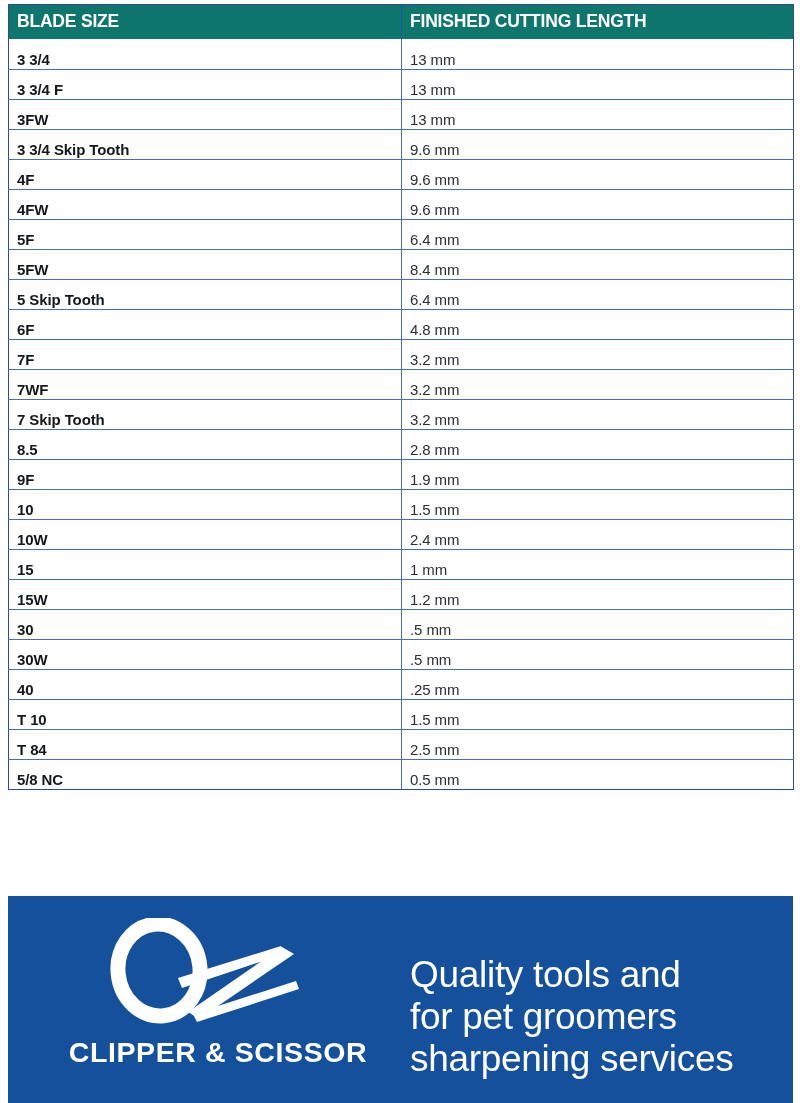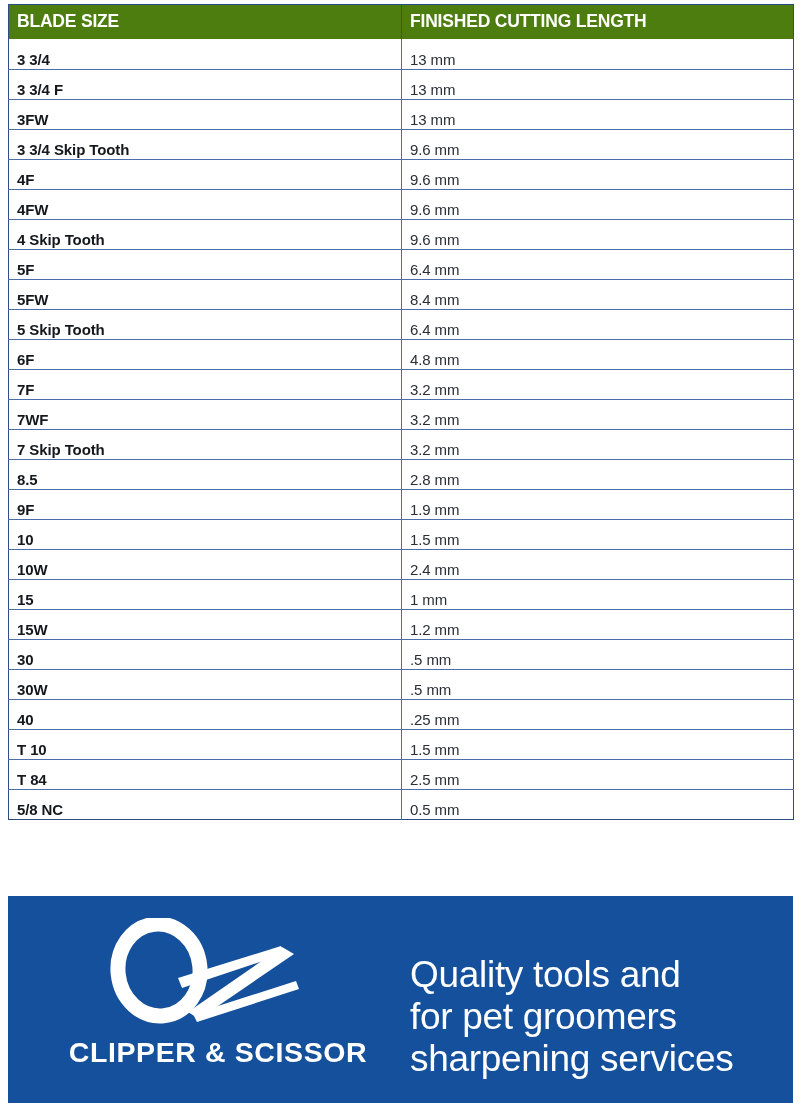--- a/index.html
+++ b/index.html
@@ -31,21 +31,21 @@
     top: 4px;
     width: 785px;
     border-collapse: collapse;
     table-layout: fixed;
     border: 1px solid #2d4c86;
   }
   .chart-table col.col-size  { width: 393px; }
   .chart-table col.col-len   { width: 392px; }
 
   .chart-table thead th {
-    background: #4d7c0f;
+    background: #0f766e;
     color: #ffffff;
     font-size: 17.5px;
     font-weight: 700;
     letter-spacing: -0.2px;
     text-align: left;
     padding: 6px 0 7px 8px;
     height: 20px;
     vertical-align: middle;
     border: none;
   }
@@ -166,24 +166,20 @@
         </tr>
         <tr>
           <td class="cell-size">4F</td>
           <td class="cell-len">9.6 mm</td>
         </tr>
         <tr>
           <td class="cell-size">4FW</td>
           <td class="cell-len">9.6 mm</td>
         </tr>
         <tr>
-          <td class="cell-size">4 Skip Tooth</td>
-          <td class="cell-len">9.6 mm</td>
-        </tr>
-        <tr>
           <td class="cell-size">5F</td>
           <td class="cell-len">6.4 mm</td>
         </tr>
         <tr>
           <td class="cell-size">5FW</td>
           <td class="cell-len">8.4 mm</td>
         </tr>
         <tr>
           <td class="cell-size">5 Skip Tooth</td>
           <td class="cell-len">6.4 mm</td>

